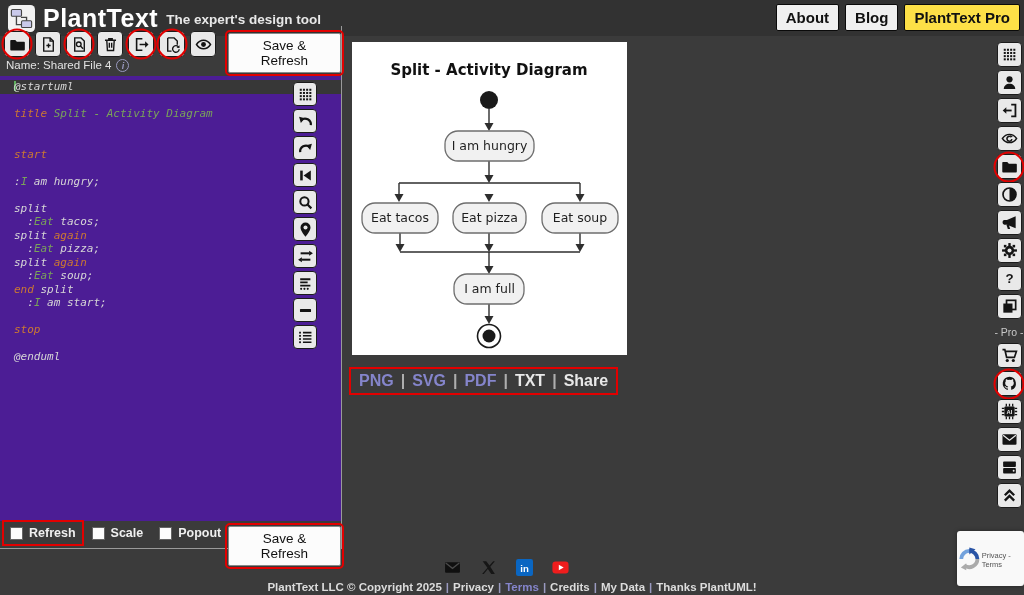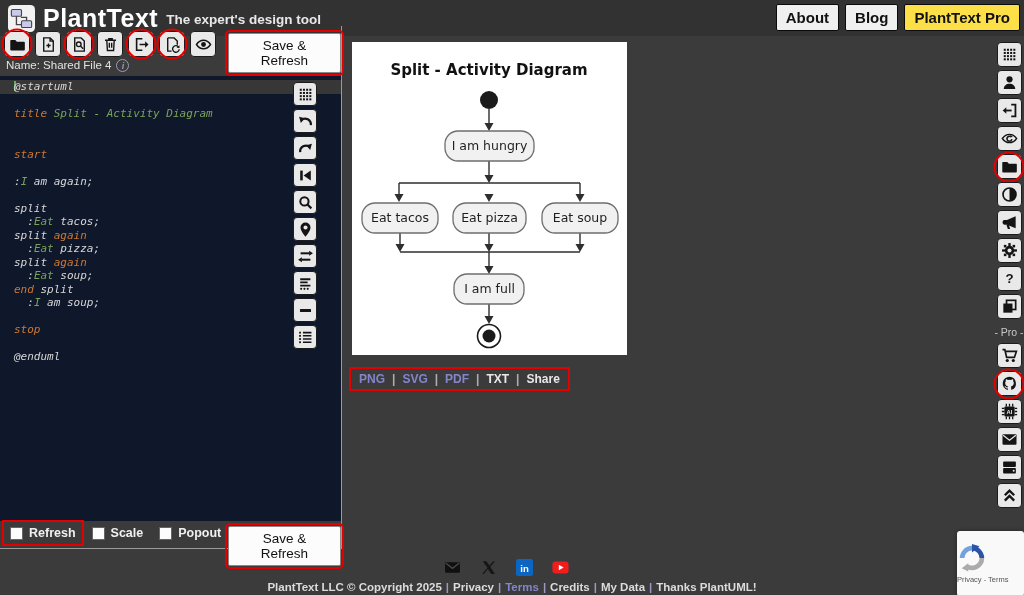--- a/index.html
+++ b/index.html
@@ -19,58 +19,58 @@
   .left-panel { position:absolute; left:0; top:26px; width:342px; height:523px; border-right:1px solid #9a9a9a; border-bottom:1px solid #9a9a9a; }
   .file-toolbar { position:absolute; left:4px; top:5px; display:flex; gap:5px; }
   .icon-btn { width:26px; height:26px; background:#e9e9e9; border:1px solid #1c1c1c; border-radius:4px; display:flex; align-items:center; justify-content:center; position:relative; cursor:pointer; padding:0; }
   .icon-btn svg { width:17px; height:17px; display:block; }
   .ring { position:absolute; left:50%; top:50%; width:31px; height:31px; transform:translate(-50%,-50%); border:2.5px solid #e20000; border-radius:50%; pointer-events:none; }
   .save-btn { font-family:"Liberation Sans",sans-serif; background:#fcfcfc; color:#111; font-size:13.5px; border:1px solid #888; border-radius:2px; padding:4px 17px; cursor:pointer; outline:2px solid #e20000; outline-offset:1px; }
   .save-top { position:absolute; left:228px; top:7px; }
   .name-row { position:absolute; left:6px; top:33px; color:#e2e2e2; font-size:11.5px; display:flex; align-items:flex-start; gap:5px; }
   .info-i { width:13px; height:13px; border:1.2px solid #9a9ac0; border-radius:50%; color:#9a9ac0; font-size:9px; font-weight:bold; display:inline-flex; align-items:center; justify-content:center; font-style:italic; }
 
-  .code-area { position:absolute; left:0; top:50px; width:341px; height:445px; background:#0f172a; padding:4px 0 0 14px; }
+  .code-area { position:absolute; left:0; top:50px; width:341px; height:445px; background:#4c1d95; padding:4px 0 0 14px; }
   .code-line { font-family:"DejaVu Sans Mono", monospace; font-style:italic; font-size:11px; line-height:13.5px; height:13.5px; white-space:pre; }
   .code-line.active { background:#373737; margin-left:-14px; padding-left:14px; }
   .tok.plain { color:#d6d6d6; }
   .tok.kw { color:#cc7832; }
   .tok.str { color:#7aa35a; }
   .cursor { display:inline-block; width:2px; height:10px; background:#5faf5f; margin-right:-2px; vertical-align:-1px; }
 
   .mid-toolbar { position:absolute; left:293px; top:56px; display:flex; flex-direction:column; gap:3px; }
   .mid-toolbar .icon-btn { width:24px; height:24px; }
 
   .bottom-bar { position:absolute; left:2px; top:494px; display:flex; align-items:center; }
   .cb-group { display:flex; align-items:center; gap:6px; color:#f0f0f0; font-size:12.5px; font-weight:bold; padding:4px 6px; border:2px solid transparent; cursor:pointer;justify-content:space-between; }
   .cb-group.annotated { border-color:#e20000; }
   .cb-box { width:13px; height:13px; background:#fdfdfd; border:1px solid #666; display:inline-block; }
   .save-bottom { position:absolute; left:228px; top:500px; }
 
   
   .preview { position:absolute; left:352px; top:42px; width:275px; height:313px; background:#ffffff; }
-  .export-row { position:absolute; left:349px; top:367px; border:2px solid #e20000; padding:3px 8px; display:flex; align-items:center; gap:7px; font-size:12px; font-weight:bold; }
+  .export-row { position:absolute; left:349px; top:367px; border:2px solid #e20000; padding:3px 8px; display:flex; align-items:center; gap:7px; font-size:16px; font-weight:bold; }
   .export-row .lnk { color:#8585cb; cursor:pointer; }
   .export-row .pln { color:#e8e8e8; cursor:pointer; }
   .export-row .sep { color:#aeaeae; }
 
   
   .right-bar { position:absolute; left:996px; top:42px; width:26px; display:flex; flex-direction:column; gap:2px; align-items:center; }
   .right-bar .icon-btn { width:25px; height:25px; margin-bottom:1px; }
   .pro-label { color:#c8c8c8; font-size:10.5px; margin:4px 0 3px 0; white-space:nowrap; }
 
   
   .social-row { position:absolute; left:0; top:559px; width:1024px; display:flex; justify-content:center; gap:7px; }
   .social-row .s-icon { width:29px; height:17px; cursor:pointer; }
   .footer-line { position:absolute; left:0; top:581px; width:1024px; text-align:center; font-size:11.5px; font-weight:bold; color:#dcdcdc; }
   .footer-line .sep { color:#9a9ac0; margin:0 4px; }
   .footer-line .lnk { color:#8585cb; cursor:pointer; }
   .footer-line .pln { color:#dcdcdc; cursor:pointer; }
 
-  .recaptcha { position:absolute; left:957px; top:531px; width:67px; height:65px; background:#f9f9f9; border-radius:3px; box-shadow:0 0 4px rgba(0,0,0,.4); display:flex; flex-direction:column; justify-content:center; cursor:pointer; }
+  .recaptcha { position:absolute; left:957px; top:531px; width:67px; height:55px; background:#f9f9f9; border-radius:3px; box-shadow:0 0 4px rgba(0,0,0,.4); display:flex; flex-direction:row; align-items:center; justify-content:center; cursor:pointer; }
   .recaptcha svg { width:30px; height:30px; }
   .recaptcha .rc-text { font-size:7.5px; color:#555; margin-top:2px; }
 
   
   .diag-text { font-family:"DejaVu Sans", sans-serif; font-size:12.5px; fill:#1f1f1f; }
   .diag-title { font-family:"DejaVu Sans", sans-serif; font-size:15px; font-weight:bold; fill:#111; }
 </style>
 </head>
 <body>
 
@@ -157,30 +157,30 @@
     <span class="info-i">i</span>
   </div>
   <div class="code-area" id="code-area">
       <div class="code-line active"><span class="cursor"></span><span class="tok plain">@startuml</span></div>
       <div class="code-line">&nbsp;</div>
       <div class="code-line"><span class="tok kw">title </span><span class="tok str">Split - Activity Diagram</span></div>
       <div class="code-line">&nbsp;</div>
       <div class="code-line">&nbsp;</div>
       <div class="code-line"><span class="tok kw">start</span></div>
       <div class="code-line">&nbsp;</div>
-      <div class="code-line"><span class="tok plain">:</span><span class="tok str">I</span><span class="tok plain"> am again;</span></div>
+      <div class="code-line"><span class="tok plain">:</span><span class="tok str">I</span><span class="tok plain"> am hungry;</span></div>
       <div class="code-line">&nbsp;</div>
       <div class="code-line"><span class="tok plain">split</span></div>
       <div class="code-line"><span class="tok plain">  :</span><span class="tok str">Eat</span><span class="tok plain"> tacos;</span></div>
       <div class="code-line"><span class="tok plain">split </span><span class="tok kw">again</span></div>
       <div class="code-line"><span class="tok plain">  :</span><span class="tok str">Eat</span><span class="tok plain"> pizza;</span></div>
       <div class="code-line"><span class="tok plain">split </span><span class="tok kw">again</span></div>
       <div class="code-line"><span class="tok plain">  :</span><span class="tok str">Eat</span><span class="tok plain"> soup;</span></div>
       <div class="code-line"><span class="tok kw">end </span><span class="tok plain">split</span></div>
-      <div class="code-line"><span class="tok plain">  :</span><span class="tok str">I</span><span class="tok plain"> am soup;</span></div>
+      <div class="code-line"><span class="tok plain">  :</span><span class="tok str">I</span><span class="tok plain"> am start;</span></div>
       <div class="code-line">&nbsp;</div>
       <div class="code-line"><span class="tok kw">stop</span></div>
       <div class="code-line">&nbsp;</div>
       <div class="code-line"><span class="tok plain">@enduml</span></div>
     </div>
   <div class="mid-toolbar" id="mid-toolbar">
       <button class="icon-btn">
         <svg viewBox="0 0 16 16">
           <g fill="#141414">
             <rect x="2.6" y="2.6" width="1.9" height="1.9"></rect>

